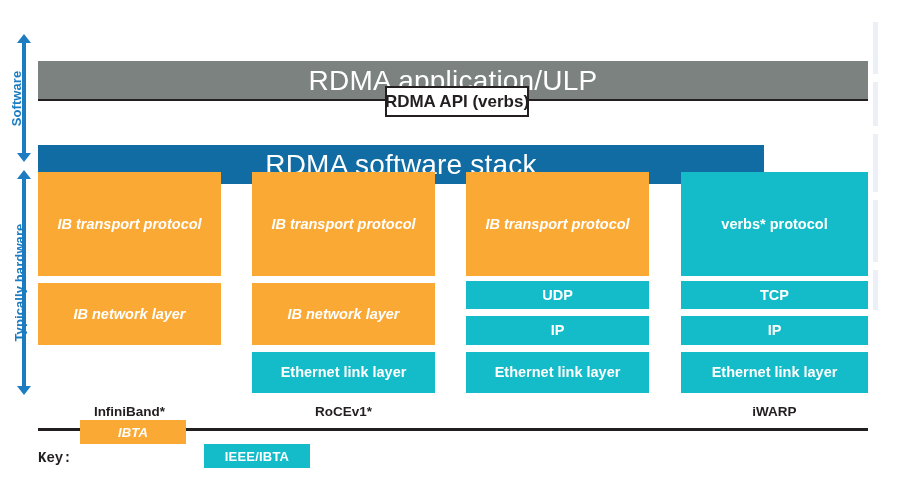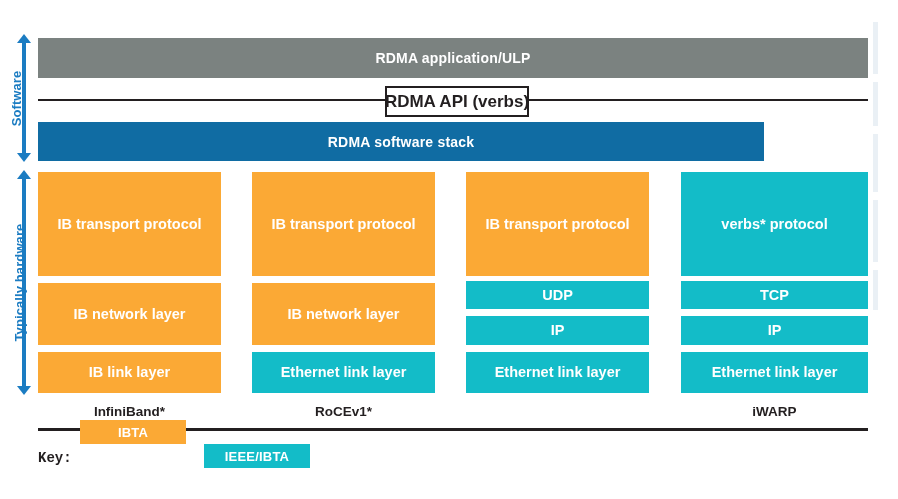--- a/index.html
+++ b/index.html
@@ -61,23 +61,24 @@
     text-align: center;
   }
 
   
   .wide-bar {
     position: absolute;
     display: flex;
     align-items: center;
     justify-content: center;
     color: #ffffff;
-    font-weight: bold;
-    font-size: 14px;
+    font-weight: normal;
+    font-size: 28px;
     letter-spacing: .2px;
+    margin-top: 23px;
   }
   .bar-app  { background: #7b8280; }
   .bar-soft { background: #106CA3; }
 
   
   .api-line {
     position: absolute;
     height: 2px;
     background: #231f20;
   }
@@ -101,21 +102,21 @@
     align-items: center;
     justify-content: center;
     text-align: center;
     color: #ffffff;
     font-weight: bold;
     font-size: 14.5px;
     line-height: 1.25;
     padding: 0 4px;
     box-sizing: border-box;
   }
-  .c-ibta { background: #FBA935; }
+  .c-ibta { background: #FBA935; font-style: italic; }
   .c-ieee { background: #13BCC8; }
 
   
   .col-caption {
     position: absolute;
     text-align: center;
     color: #231f20;
     font-weight: bold;
     font-size: 13.5px;
     white-space: nowrap;
@@ -175,21 +176,20 @@
   <div class="wide-bar bar-app" style="left:38px; top:38px; width:830px; height:40px;">RDMA application/ULP</div>
 
   <div class="api-line" style="left:38px; top:99px; width:352px;"></div>
   <div class="api-line" style="left:520px; top:99px; width:348px;"></div>
   <div class="api-chip" style="left:385px; top:86px; width:140px; height:27px;">RDMA API (verbs)</div>
 
   <div class="wide-bar bar-soft" style="left:38px; top:122px; width:726px; height:39px;">RDMA software stack</div>
 
   <div class="block c-ibta" style="left:38px; top:172px; width:183px; height:104px;">IB transport protocol</div>
   <div class="block c-ibta" style="left:38px; top:283px; width:183px; height:62px;">IB network layer</div>
-  <div class="block c-ibta" style="left:38px; top:352px; width:183px; height:41px;">IB link layer</div>
   <div class="col-caption" style="left:38px; top:404px; width:183px;">InfiniBand*</div>
 
   <div class="block c-ibta" style="left:252px; top:172px; width:183px; height:104px;">IB transport protocol</div>
   <div class="block c-ibta" style="left:252px; top:283px; width:183px; height:62px;">IB network layer</div>
   <div class="block c-ieee" style="left:252px; top:352px; width:183px; height:41px;">Ethernet link layer</div>
   <div class="col-caption" style="left:252px; top:404px; width:183px;">RoCEv1*</div>
 
   <div class="block c-ibta" style="left:466px; top:172px; width:183px; height:104px;">IB transport protocol</div>
   <div class="block c-ieee" style="left:466px; top:281px; width:183px; height:28px;">UDP</div>
   <div class="block c-ieee" style="left:466px; top:316px; width:183px; height:29px;">IP</div>

